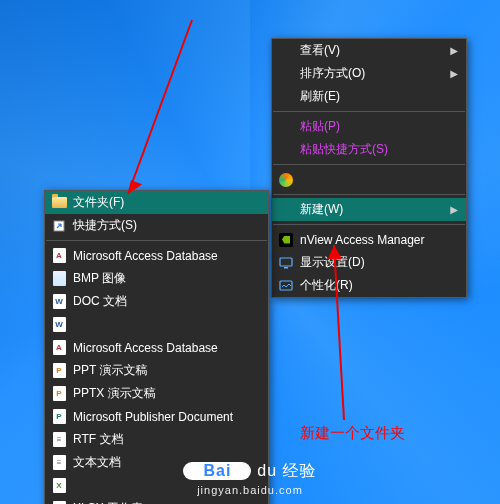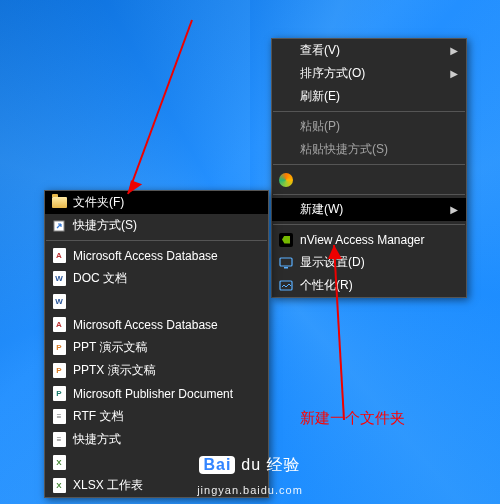--- a/index.html
+++ b/index.html
@@ -3,39 +3,39 @@
 <meta charset="utf-8">
 <style>
 *{margin:0;padding:0;box-sizing:border-box}
 body{width:500px;height:504px;background:#1a8cff;font-family:"Microsoft YaHei","Segoe UI",sans-serif;font-size:12px;color:#fff;position:relative;overflow:hidden}
 .desktop{width:100%;height:100%;position:relative;background:linear-gradient(135deg,#0a6dd8 0%,#2490ff 40%,#1a8cff 100%)}
 .light-rays{position:absolute;top:50%;left:50%;width:700px;height:700px;transform:translate(-50%,-50%);background:conic-gradient(from 0deg at 50% 50%,rgba(255,255,255,0) 0deg,rgba(135,206,250,0.3) 20deg,rgba(255,255,255,0) 40deg,rgba(135,206,250,0.25) 70deg,rgba(255,255,255,0) 100deg,rgba(135,206,250,0.3) 140deg,rgba(255,255,255,0) 170deg,rgba(135,206,250,0.25) 210deg,rgba(255,255,255,0) 250deg,rgba(135,206,250,0.3) 290deg,rgba(255,255,255,0) 330deg,rgba(135,206,250,0.2) 360deg);opacity:.55}
 .ctx{position:absolute;background:#2b2b2b;border:1px solid #555;box-shadow:2px 2px 8px rgba(0,0,0,.5)}
 .ctx-main{top:38px;left:271px;width:196px}
 .ctx-new{top:190px;left:44px;width:225px}
 .mi{display:flex;align-items:center;height:23px;padding:0 8px 0 28px;position:relative;cursor:default;white-space:nowrap}
-.mi.hover{background:#000000}
-.mi.disabled{color:#a3a3a3}
+.mi.hover{background:#0f766e}
+.mi.disabled{color:#d946ef}
 .mi .arrow{position:absolute;right:8px;font-size:10px;color:#ccc}
 .sep{height:1px;background:#555;margin:3px 1px}
 .icon{position:absolute;left:6px;width:16px;height:16px;display:flex;align-items:center;justify-content:center}
 .folder-ic{background:linear-gradient(#ffe9a2,#e8b84a);border-radius:1px;width:15px;height:11px;position:relative}
 .folder-ic:before{content:"";position:absolute;top:-3px;left:0;width:6px;height:3px;background:#e8b84a;border-radius:1px 1px 0 0}
 .fic{width:13px;height:15px;background:#fff;border-radius:1px;position:relative;display:flex;align-items:center;justify-content:center;font-size:8px;font-weight:bold}
 .a-red{color:#b33}
 .a-blue{color:#2a5599}
 .a-orange{color:#d97d26}
 .a-green{color:#4a8a3a}
 .nv{width:14px;height:14px;background:#000;border-radius:2px;display:flex;align-items:center;justify-content:center}
 .nv:after{content:"";width:8px;height:8px;background:#76b900;clip-path:polygon(30% 0,100% 0,100% 100%,30% 100%,0 50%)}
 .q360{width:14px;height:14px;border-radius:50%;background:conic-gradient(#ff7a00,#ffb600,#9acd32,#2bb673,#ff7a00)}
 .caption{position:absolute;color:#FF0000;font-size:15px}
 .watermark{position:absolute;bottom:8px;width:100%;text-align:center;font-size:16px;color:#fff;letter-spacing:1px}
-.watermark .sub{font-size:11px;display:block;opacity:.9;margin-top:8px}
-.baidu-b{display:inline-block;background:#fff;color:#3385ff;border-radius:4px;padding:0 4px;font-weight:bold;margin-right:6px}
+.watermark .sub{font-size:11px;display:block;opacity:.9;margin-top:2px}
+.baidu-b{display:inline-block;background:#fff;color:#3385ff;border-radius:9px;padding:0 20px;font-weight:bold;margin-right:6px}
 </style>
 </head>
 <body>
 
 <div class="desktop">
   <div class="light-rays"></div>
 
   <div class="ctx ctx-main">
     <div class="mi">
         <span>查看(V)</span>
@@ -111,20 +111,26 @@
       </div>
     <div class="sep"></div>
     <div class="mi">
         <span class="icon">
           <span class="fic a-red">A</span>
         </span>
         <span>Microsoft Access Database</span>
       </div>
     <div class="mi">
         <span class="icon">
+          <span class="fic" style="background:linear-gradient(#e8f4ff,#cfe8ff)"></span>
+        </span>
+        <span>BMP 图像</span>
+      </div>
+    <div class="mi">
+        <span class="icon">
           <span class="fic a-blue">W</span>
         </span>
         <span>DOC 文档</span>
       </div>
     <div class="mi">
         <span class="icon">
           <span class="fic a-blue">W</span>
         </span>
       </div>
     <div class="mi">
@@ -154,21 +160,21 @@
     <div class="mi">
         <span class="icon">
           <span class="fic" style="color:#666">≡</span>
         </span>
         <span>RTF 文档</span>
       </div>
     <div class="mi">
         <span class="icon">
           <span class="fic" style="color:#666">≡</span>
         </span>
-        <span>快捷方式</span>
+        <span>文本文档</span>
       </div>
     <div class="mi">
         <span class="icon">
           <span class="fic a-green">X</span>
         </span>
       </div>
     <div class="mi">
         <span class="icon">
           <span class="fic a-green">X</span>
         </span>
@@ -178,19 +184,19 @@
   </div>
 
   <svg style="position:absolute;left:128px;top:20px;overflow:visible" width="10" height="10">
     <line x1="64" y1="0" x2="0" y2="174" stroke="#e00" stroke-width="2"></line>
     <polygon points="0,174 10,160 -2,160" fill="#e00" transform="rotate(20 0 174)"></polygon>
   </svg>
   <svg style="position:absolute;left:334px;top:245px;overflow:visible" width="10" height="10">
     <line x1="10" y1="175" x2="0" y2="0" stroke="#e00" stroke-width="2"></line>
     <polygon points="0,0 -6,14 8,14" fill="#e00"></polygon>
   </svg>
-  <div class="caption" style="left:300px;top:409px">新建一个文件夹</div>
+  <div class="caption" style="left:300px;top:424px">新建一个文件夹</div>
 
   <div class="watermark">
     <span class="baidu-b">Bai</span><span>du</span> <span>经验</span>
     <span class="sub">jingyan.baidu.com</span>
   </div>
 </div>
 
 </body></html>

